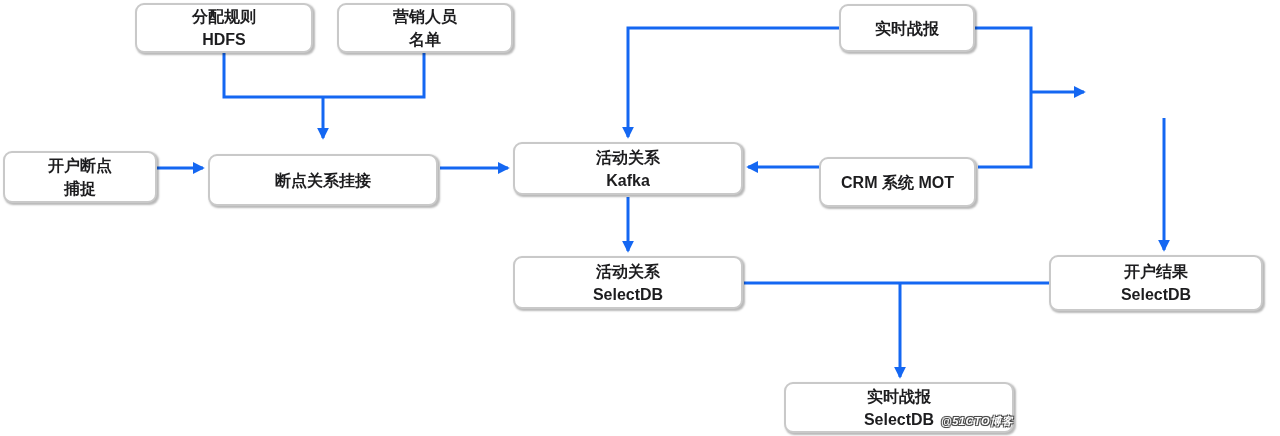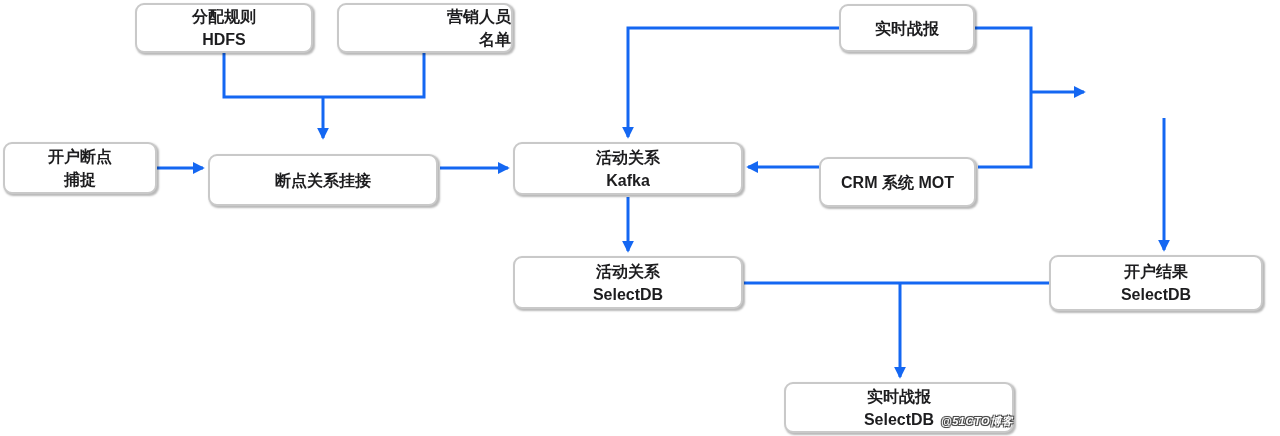--- a/index.html
+++ b/index.html
@@ -40,24 +40,24 @@
     color: var(--text, #1d1d1f);
     font-size: 16px;
     font-weight: 600;
     line-height: 23px;
     text-align: center;
     z-index: 2;
   }
   .node .nl { display: block; white-space: nowrap; }
   
   .n-hdfs     { left: 135px;  top: 3px;   width: 178px; height: 50px; }
-  .n-roster   { left: 337px;  top: 3px;   width: 176px; height: 50px; align-items: flex-end; }
+  .n-roster   { left: 337px;  top: 3px;   width: 176px; height: 50px; }
   .n-wecom    { left: 839px;  top: 4px;   width: 136px; height: 48px; }
   .n-guide    { left: 1089px; top: 66px;  width: 150px; height: 52px; }
-  .n-capture  { left: 3px;    top: 142px; width: 154px; height: 52px; }
+  .n-capture  { left: 3px;    top: 151px; width: 154px; height: 52px; }
   .n-attach   { left: 208px;  top: 154px; width: 230px; height: 52px; }
   .n-kafka    { left: 513px;  top: 142px; width: 230px; height: 53px; }
   .n-crm      { left: 819px;  top: 157px; width: 157px; height: 50px; }
   .n-activity { left: 513px;  top: 256px; width: 230px; height: 53px; }
   .n-result   { left: 1049px; top: 255px; width: 214px; height: 56px; }
   .n-report   { left: 784px;  top: 382px; width: 230px; height: 51px; justify-content: center; }
   .watermark {
     position: absolute;
     right: 7px;
     bottom: 7px;

